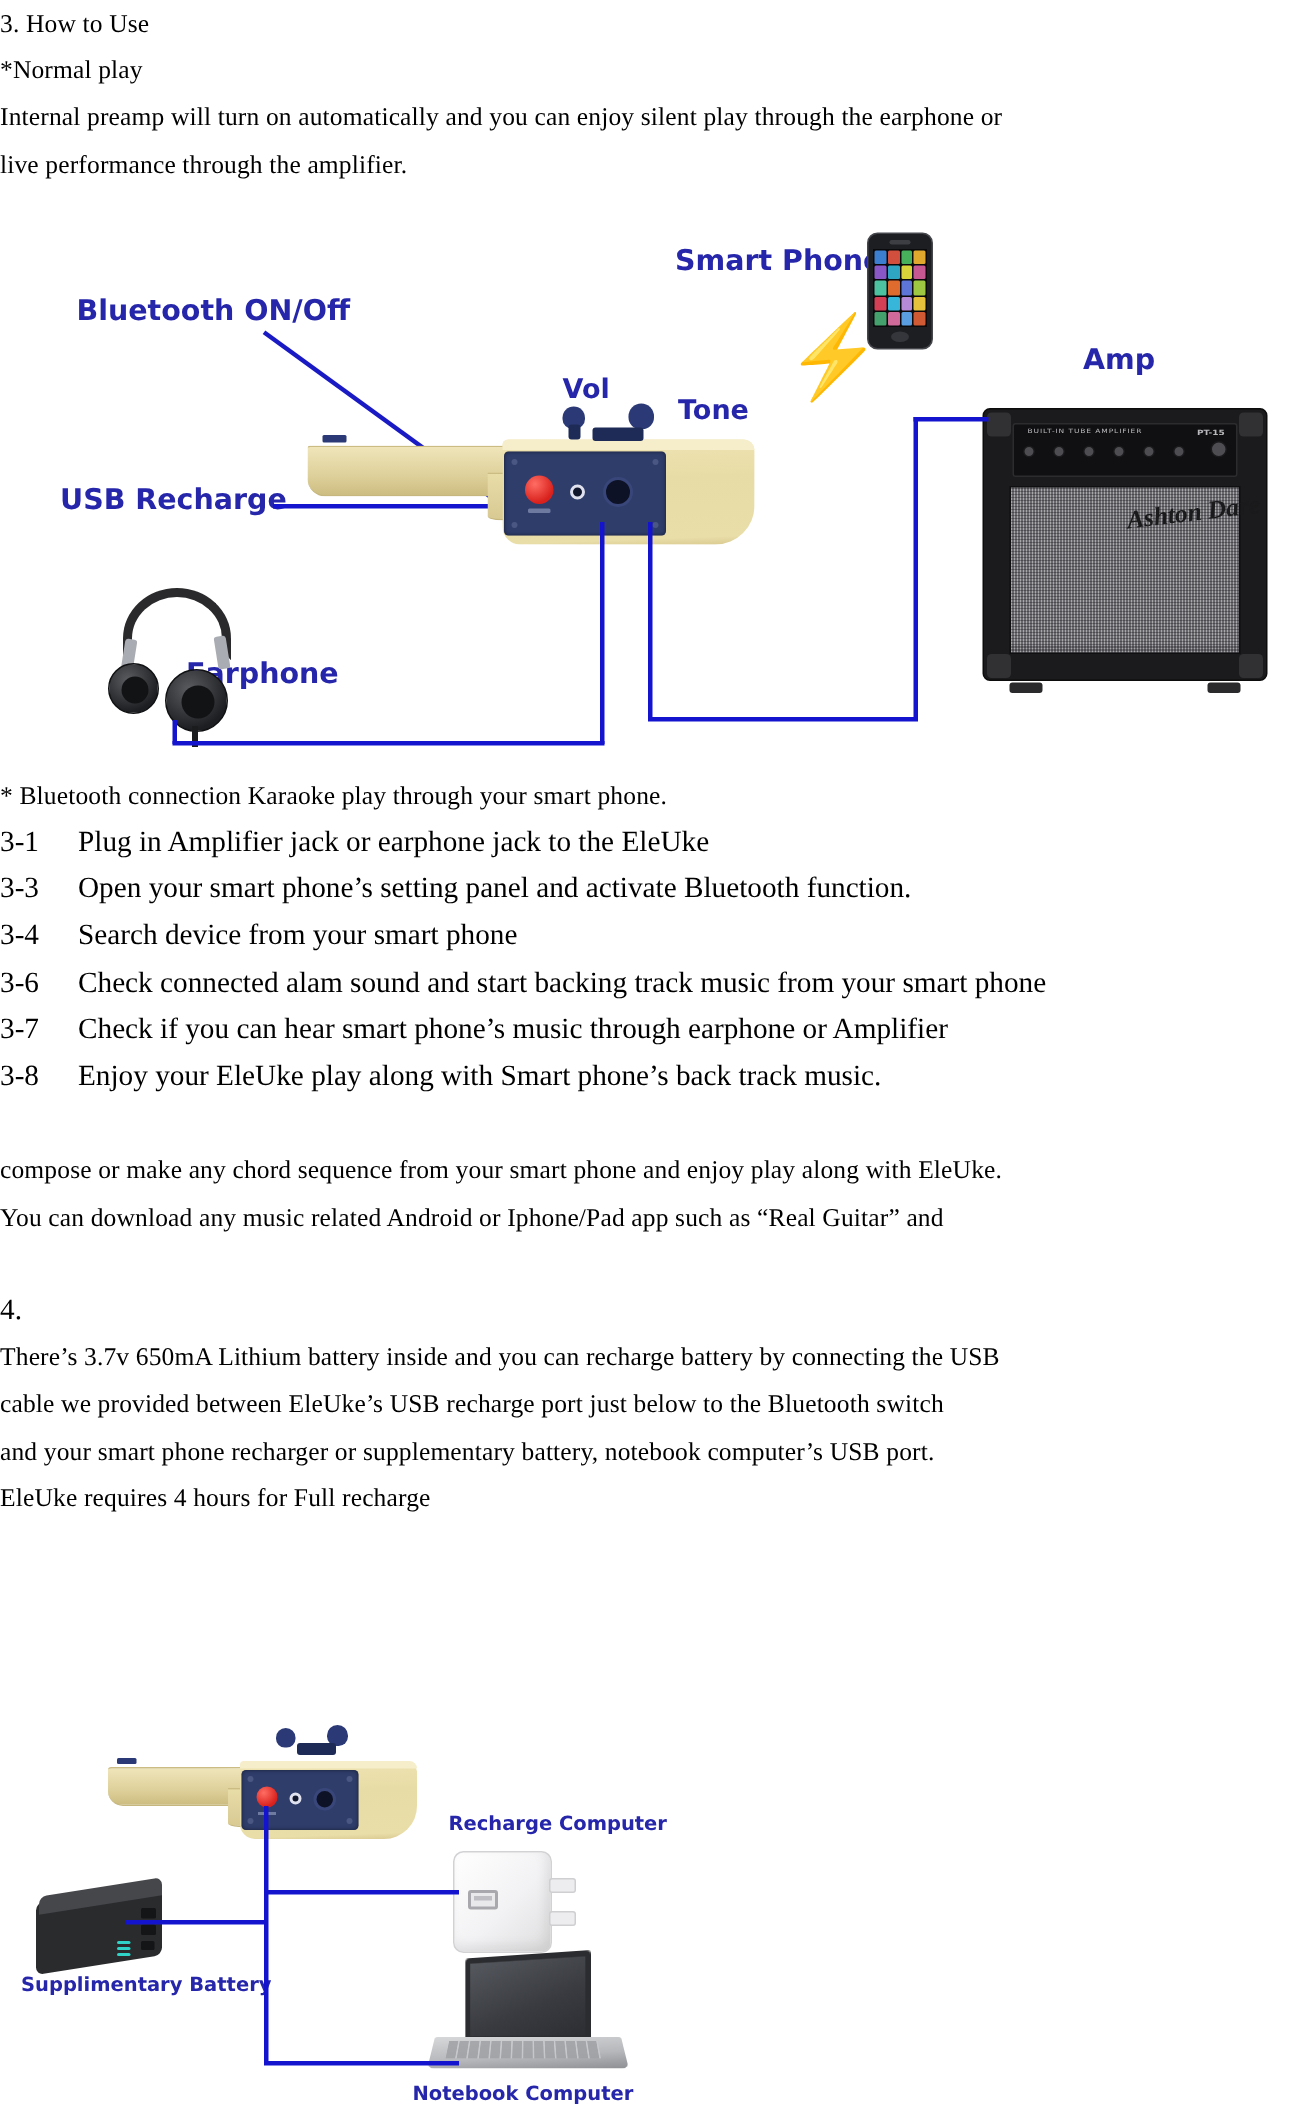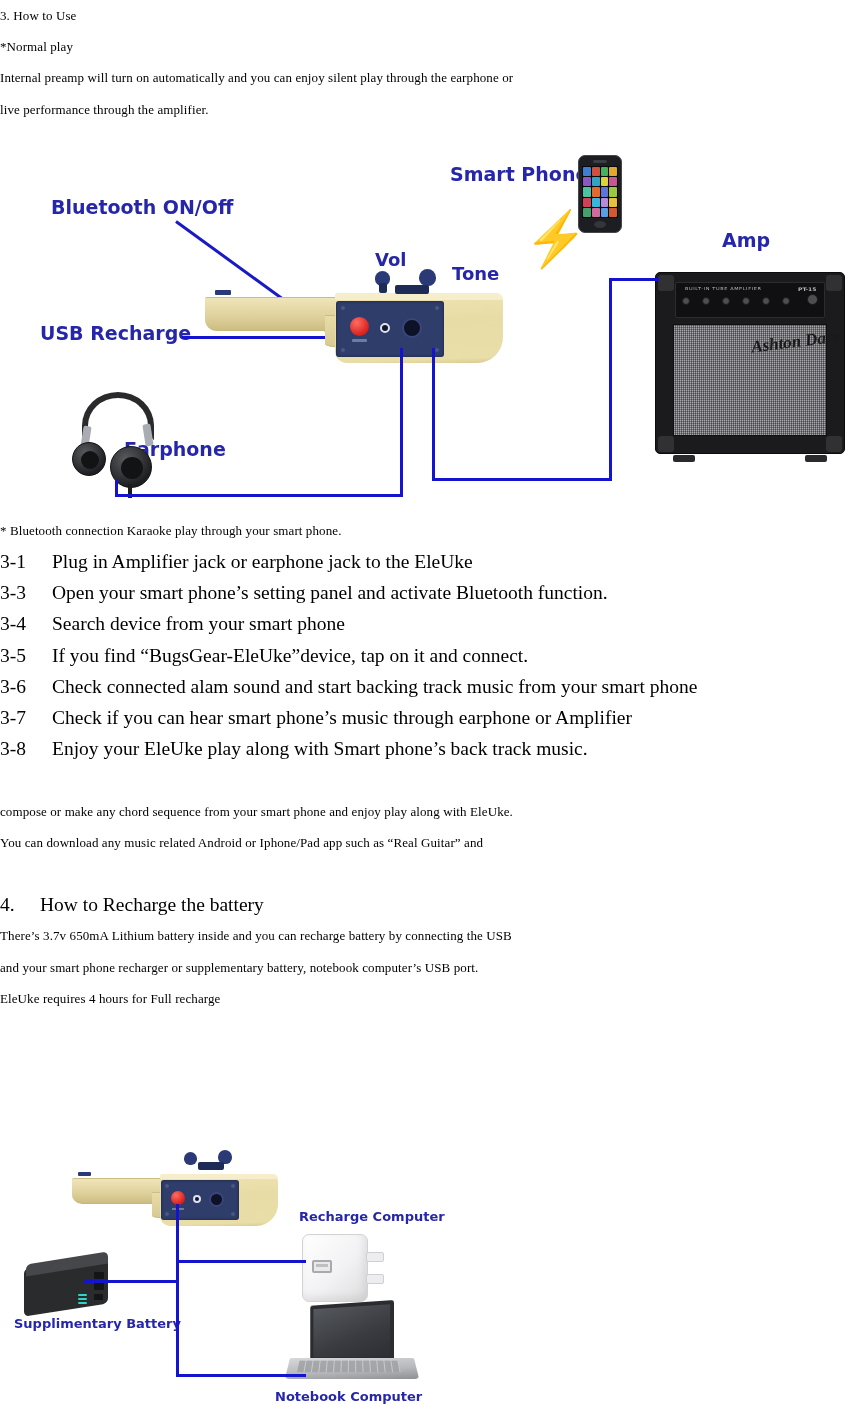--- a/index.html
+++ b/index.html
@@ -18,21 +18,21 @@
   }
 
   
   .doc {
     position: absolute;
     left: 0;
     top: 0;
     width: 865px;
   }
   .tline {
-    font-size: 13px;
+    font-size: 17px;
     line-height: 31.2px;
     white-space: pre-wrap;
     letter-spacing: 0.1px;
   }
   .para { margin: 0; }
   .blank { height: 31.2px; }
 
   .numrow {
     display: flex;
     font-size: 19.5px;
@@ -366,24 +366,20 @@
   </div>
   <div class="numrow">
     <span class="num">3-3</span>
     <span class="txt">Open your smart phone’s setting panel and activate Bluetooth function.</span>
   </div>
   <div class="numrow">
     <span class="num">3-4</span>
     <span class="txt">Search device from your smart phone</span>
   </div>
   <div class="numrow">
-    <span class="num">3-5</span>
-    <span class="txt">If you find “BugsGear-EleUke”device, tap on it and connect.</span>
-  </div>
-  <div class="numrow">
     <span class="num">3-6</span>
     <span class="txt">Check connected alam sound and start backing track music from your smart phone</span>
   </div>
   <div class="numrow">
     <span class="num">3-7</span>
     <span class="txt">Check if you can hear smart phone’s music through earphone or Amplifier</span>
   </div>
   <div class="numrow">
     <span class="num">3-8</span>
     <span class="txt">Enjoy your EleUke play along with Smart phone’s back track music.</span>
@@ -391,23 +387,23 @@
 
   <div class="blank"></div>
 
   <div class="tline para">compose or make any chord sequence from your smart phone and enjoy play along with EleUke.</div>
   <div class="tline para">You can download any music related Android or Iphone/Pad app such as “Real Guitar” and</div>
 
   <div class="blank"></div>
 
   <div class="sec4">
     <span class="num">4.</span>
-    <span>How to Recharge the battery</span>
   </div>
   <div class="tline para">There’s 3.7v 650mA Lithium battery inside and you can recharge battery by connecting the USB</div>
+  <div class="tline para">cable we provided between EleUke’s USB recharge port just below to the Bluetooth switch</div>
   <div class="tline para">and your smart phone recharger or supplementary battery, notebook computer’s USB port.</div>
   <div class="tline para">EleUke requires 4 hours for Full recharge</div>
 
 </div>
 
 <div id="diagram-normal-play">
 
   <div class="dlabel" style="left:51px; top:48px; font-size:19px;">Bluetooth ON/Off</div>
   <div class="dlabel" style="left:40px; top:174px; font-size:19px;">USB Recharge</div>
   <div class="dlabel" style="left:124px; top:290px; font-size:19px;">Earphone</div>

